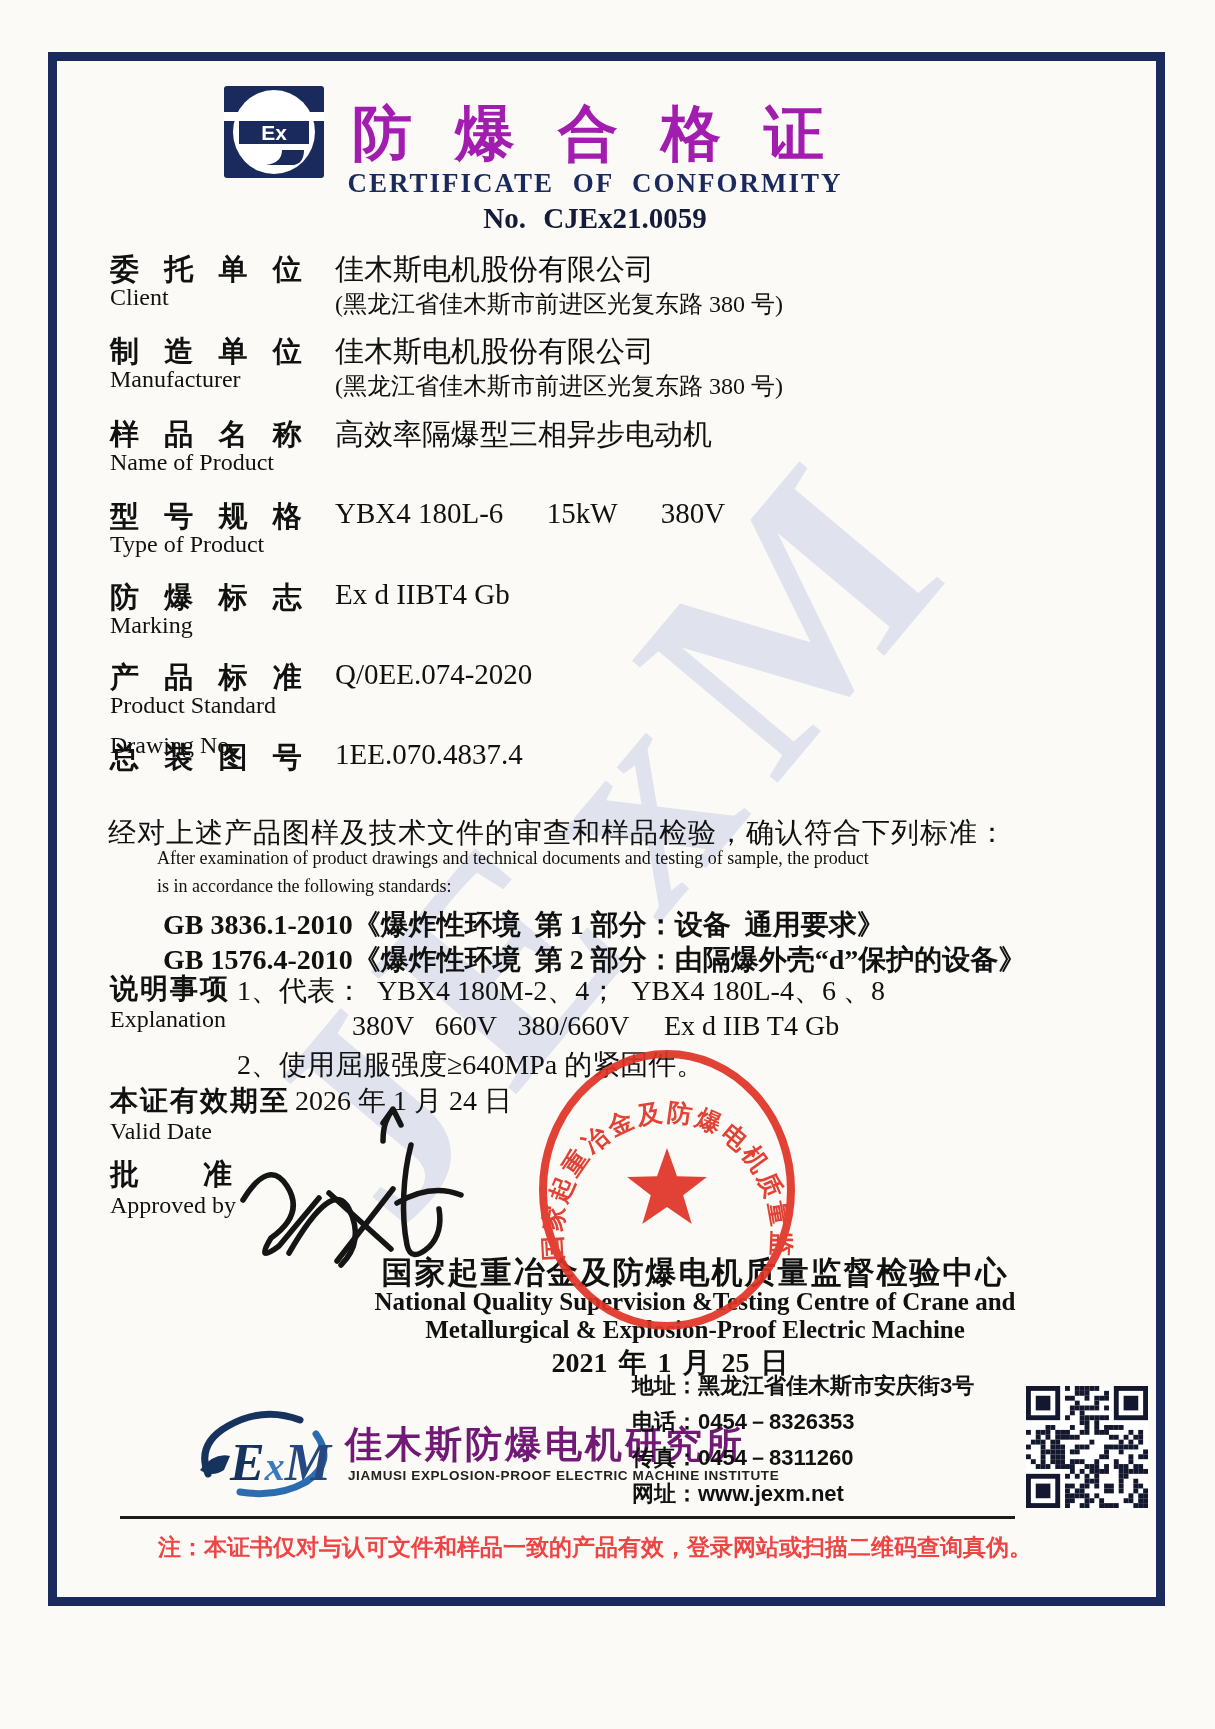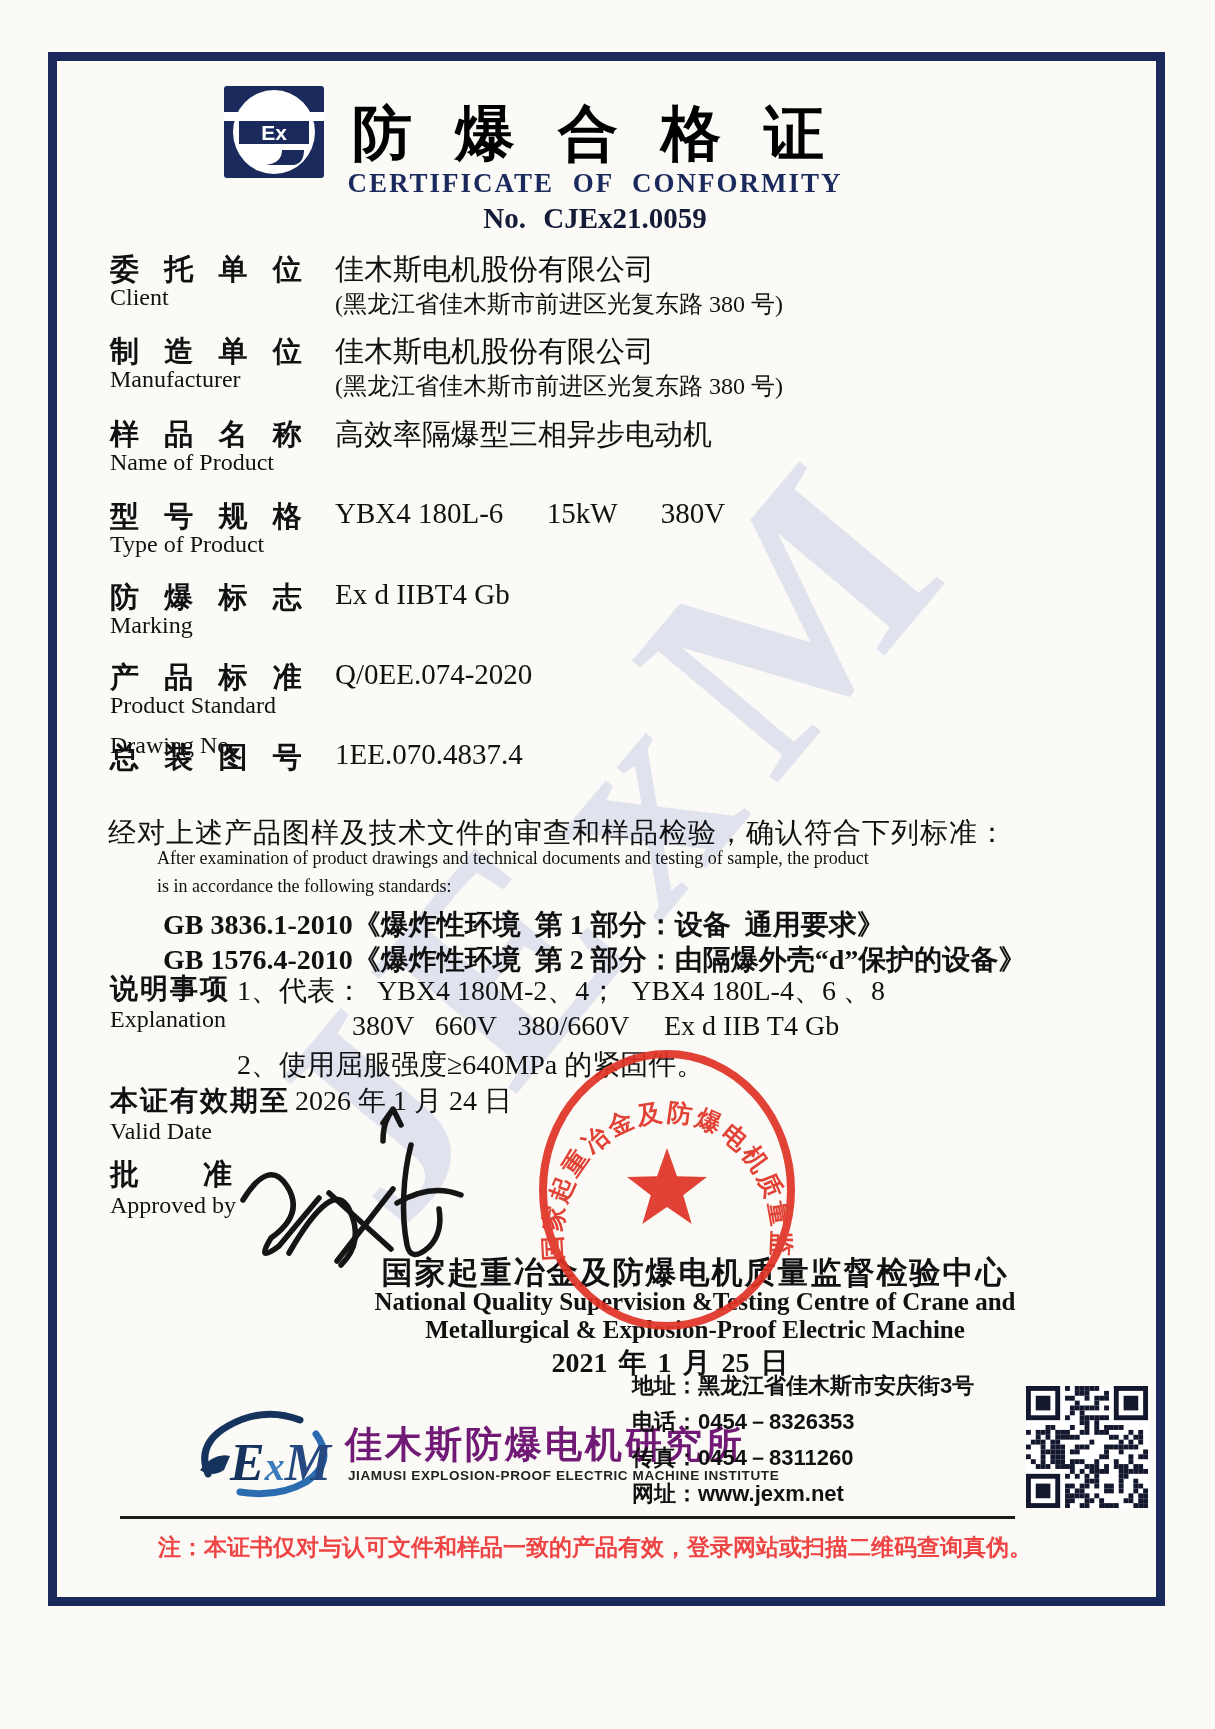--- a/index.html
+++ b/index.html
@@ -17,21 +17,21 @@
     position:absolute;left:60px;top:330px;width:1100px;height:1000px;
     display:flex;align-items:center;justify-content:center;
     transform:rotate(-50deg);
     font-size:290px;font-weight:bold;letter-spacing:34px;
     color:rgba(128,144,203,0.22);
     z-index:0;user-select:none;
   }
   .abs{position:absolute;z-index:2;}
   .hdr-title{
     left:0;top:94px;width:1190px;text-align:center;
-    font-size:60px;font-weight:bold;color:#000000;letter-spacing:14px;
+    font-size:60px;font-weight:bold;color:#a21caf;letter-spacing:14px;
   }
   .hdr-sub{
     left:0;top:168px;width:1190px;text-align:center;
     font-size:27px;font-weight:bold;color:#1b2a5c;letter-spacing:2px;word-spacing:10px;
   }
   .hdr-no{
     left:0;top:202px;width:1190px;text-align:center;
     font-size:29px;font-weight:bold;color:#141b38;word-spacing:10px;
   }
   .f-label{left:110px;font-size:29px;font-weight:600;letter-spacing:9px;white-space:nowrap;}

